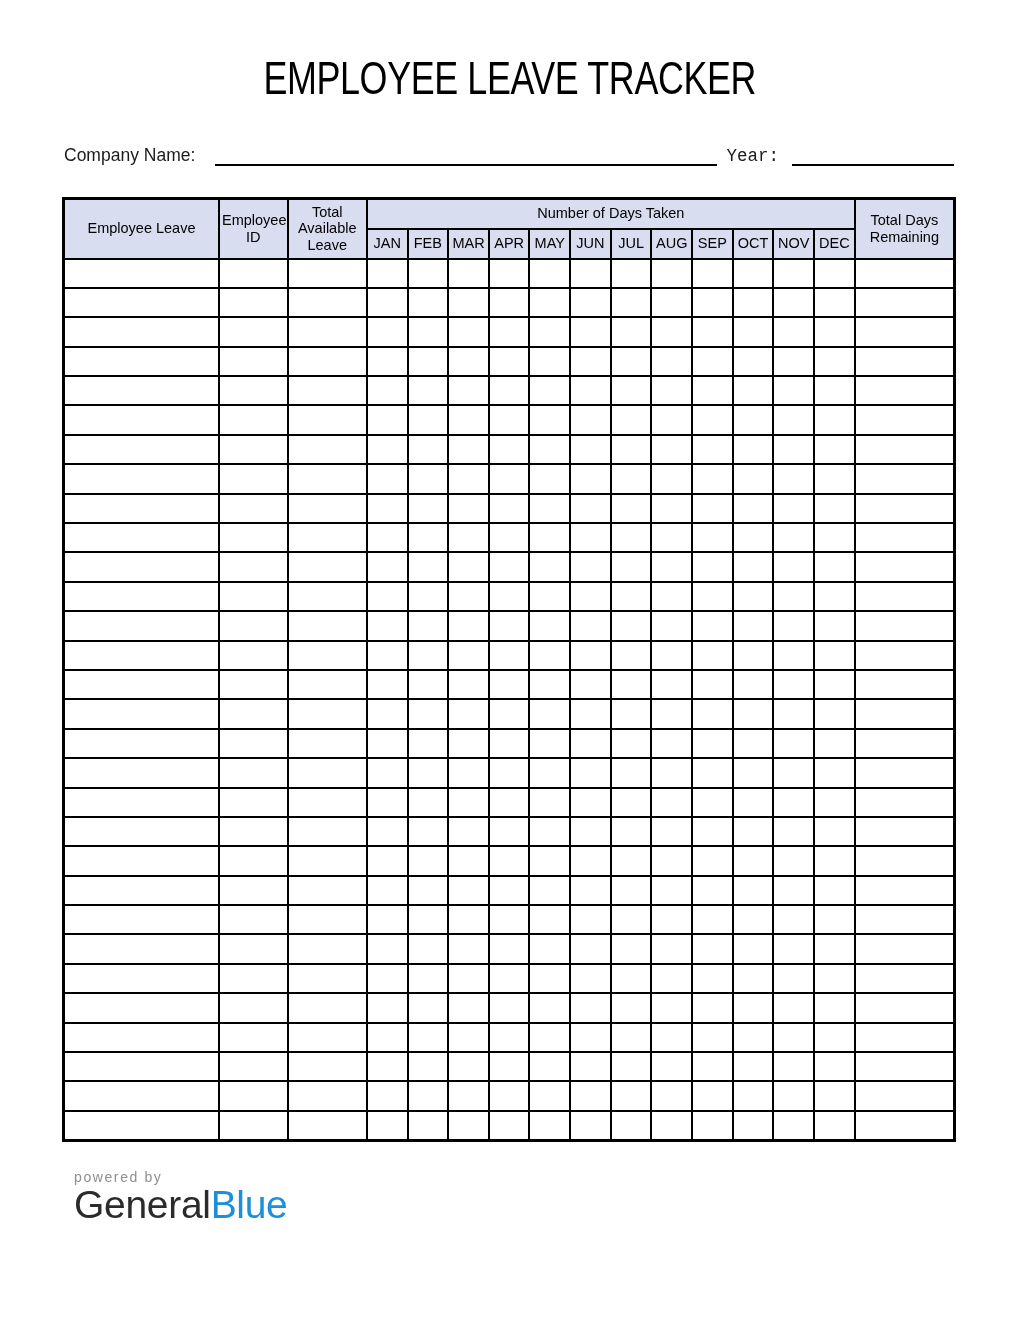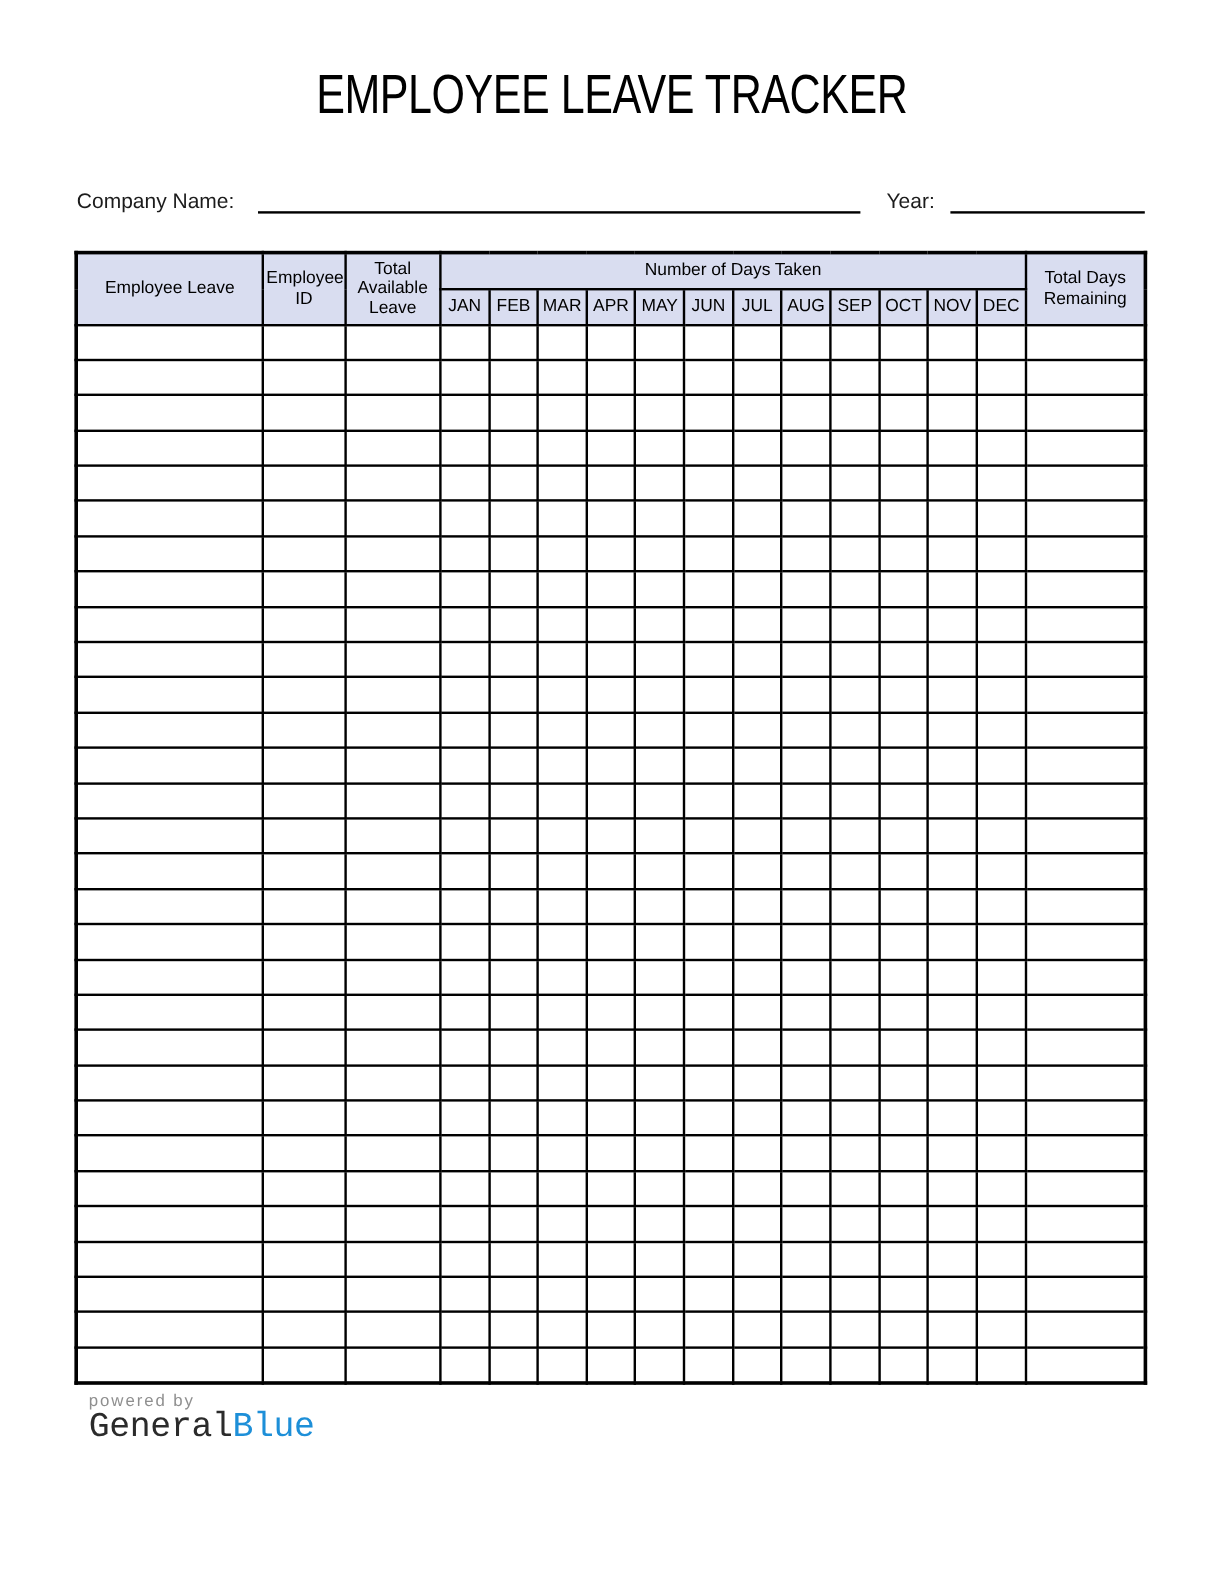--- a/index.html
+++ b/index.html
@@ -30,33 +30,33 @@
     font-size:46px;
     font-weight:400;
     letter-spacing:-0.5px;
     color:#000;
     transform:scaleX(0.78);
     transform-origin:center;
     white-space:nowrap;
   }
   
   .form-row{
-    margin:52px 66px 0 64px;
+    margin:40px 66px 0 64px;
     display:flex;
     align-items:flex-end;
     font-size:17.5px;
     color:#1c1c1c;
     text-align:right;
   }
   .blank-line{
     border-bottom:2px solid #000;
     height:20px;
   }
   .company-line{ width:502px; margin-left:20px; }
-  .year-label{ margin-left:auto; }
+  .year-label{ margin-left:auto;font-family:Liberation Mono, monospace; }
   .year-line{ width:162px; margin-left:13px; }
   
   .leave-table{
     margin:31px 0 0 62px;
     border-collapse:collapse;
     table-layout:fixed;
     width:894px;
     border:3px solid var(--border);
   }
   .leave-table th, .leave-table td{
@@ -75,32 +75,31 @@
   }
   .leave-table thead tr{ height:30px; }
   .leave-table tbody tr{ height:29.4px; }
   .col-name{ width:145px; }
   .col-id{ width:64px; }
   .col-avail{ width:74px; }
   .col-days{ width:455px; }
   .col-remain{ width:93px; }
   
   .footer{
-    margin:5px 0 0 74px;
+    margin:27px 0 0 74px;
   }
   .powered{
     color:var(--powered-gray);
     font-size:14px;
     letter-spacing:1.6px;
   }
   .brand{
-    font-size:29px;
+    font-size:39px;
     line-height:1.05;
     letter-spacing:-0.3px;
-    font-family:Liberation Mono, monospace;
   }
   .brand-general{ color:#2b2b2b; }
   .brand-blue{ color:var(--brand-blue); }
 </style>
 </head>
 <body>
 
 <div class="page">
 
   <div class="title-wrap">

